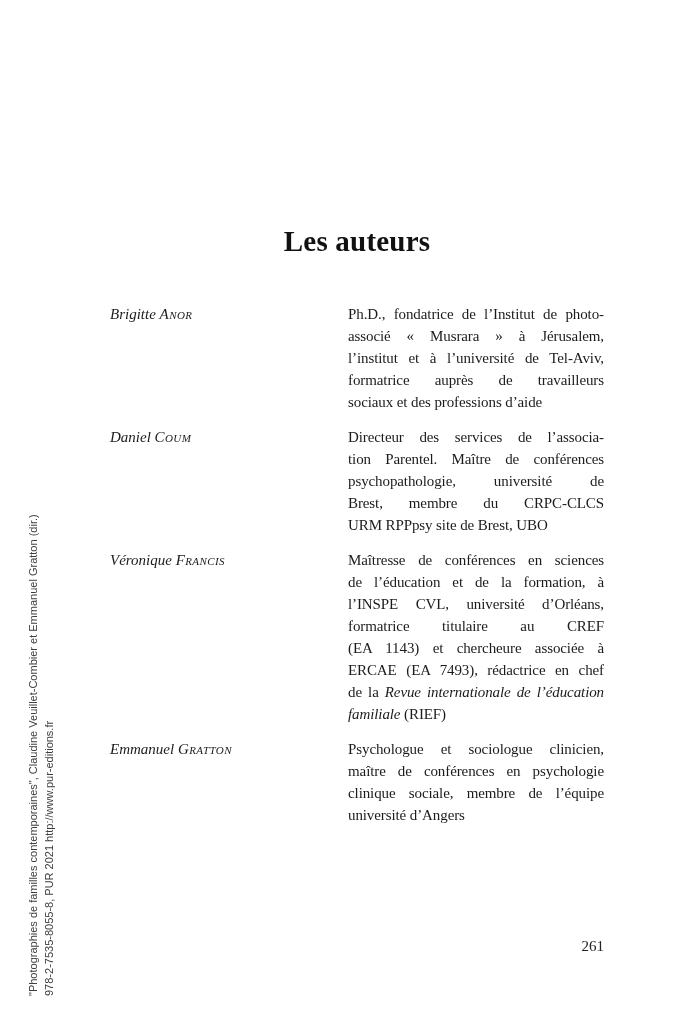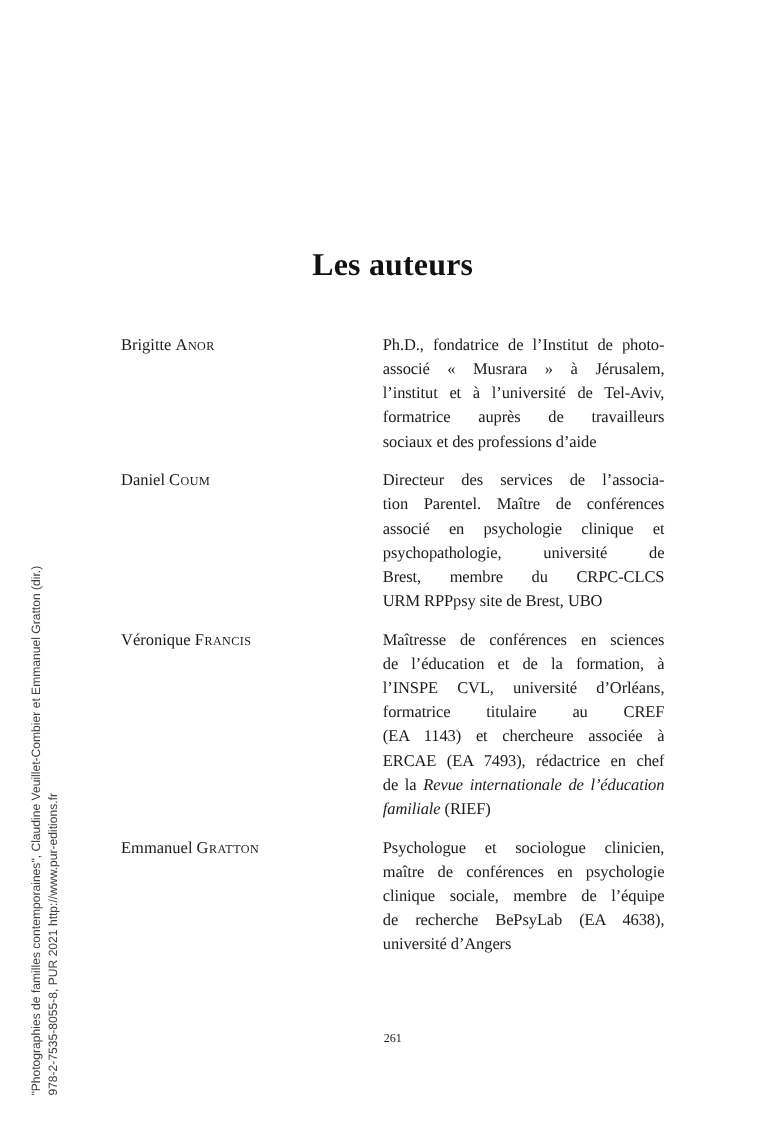--- a/index.html
+++ b/index.html
@@ -44,20 +44,21 @@
     width: 494px;
   }
   .author-row {
     display: flex;
     margin-bottom: 13px;
   }
   .author-name {
     flex: 0 0 238px;
     font-size: 15px;
     line-height: 22px;
+    font-style: italic;
   }
   .author-name .lastname {
     font-variant: small-caps;
     letter-spacing: 0.4px;
   }
   .author-desc {
     width: 256px;
     font-size: 15px;
     line-height: 22px;
     letter-spacing: -0.1px;
@@ -70,22 +71,22 @@
   }
   .author-desc .line.lastline {
     text-align-last: left;
   }
   .author-desc .it { font-style: italic; }
   .page-number {
     position: absolute;
     left: 110px;
     width: 494px;
     top: 938px;
-    text-align: center;
-    font-size: 11px;
+    text-align: right;
+    font-size: 15px;
     color: #222;
   }
 </style>
 </head>
 <body>
 
 <div class="page">
 
   <div class="sidebar">
     <div class="sidebar-line">"Photographies de familles contemporaines", Claudine Veuillet-Combier et Emmanuel Gratton (dir.)</div>
@@ -103,21 +104,20 @@
           <div class="line"><span>l’institut et à l’université de Tel-Aviv,</span></div>
           <div class="line"><span>formatrice auprès de travailleurs</span></div>
           <div class="line lastline"><span>sociaux et des professions d’aide</span></div>
         </div>
       </div>
       <div class="author-row">
         <div class="author-name"><span>Daniel </span><span class="lastname">Coum</span></div>
         <div class="author-desc">
           <div class="line"><span>Directeur des services de l’associa-</span></div>
           <div class="line"><span>tion Parentel. Maître de conférences</span></div>
-          <div class="line"><span>associé en psychologie clinique et</span></div>
           <div class="line"><span>psychopathologie, université de</span></div>
           <div class="line"><span>Brest, membre du CRPC-CLCS</span></div>
           <div class="line lastline"><span>URM RPPpsy site de Brest, UBO</span></div>
         </div>
       </div>
       <div class="author-row">
         <div class="author-name"><span>Véronique </span><span class="lastname">Francis</span></div>
         <div class="author-desc">
           <div class="line"><span>Maîtresse de conférences en sciences</span></div>
           <div class="line"><span>de l’éducation et de la formation, à</span></div>
@@ -128,21 +128,20 @@
           <div class="line"><span>de la </span><span class="it">Revue internationale de l’éducation</span></div>
           <div class="line lastline"><span class="it">familiale</span><span> (RIEF)</span></div>
         </div>
       </div>
       <div class="author-row">
         <div class="author-name"><span>Emmanuel </span><span class="lastname">Gratton</span></div>
         <div class="author-desc">
           <div class="line"><span>Psychologue et sociologue clinicien,</span></div>
           <div class="line"><span>maître de conférences en psychologie</span></div>
           <div class="line"><span>clinique sociale, membre de l’équipe</span></div>
-          <div class="line"><span>de recherche BePsyLab (EA 4638),</span></div>
           <div class="line lastline"><span>université d’Angers</span></div>
         </div>
       </div>
     </div>
 
   <div class="page-number">261</div>
 
 </div>
 
 </body></html>

